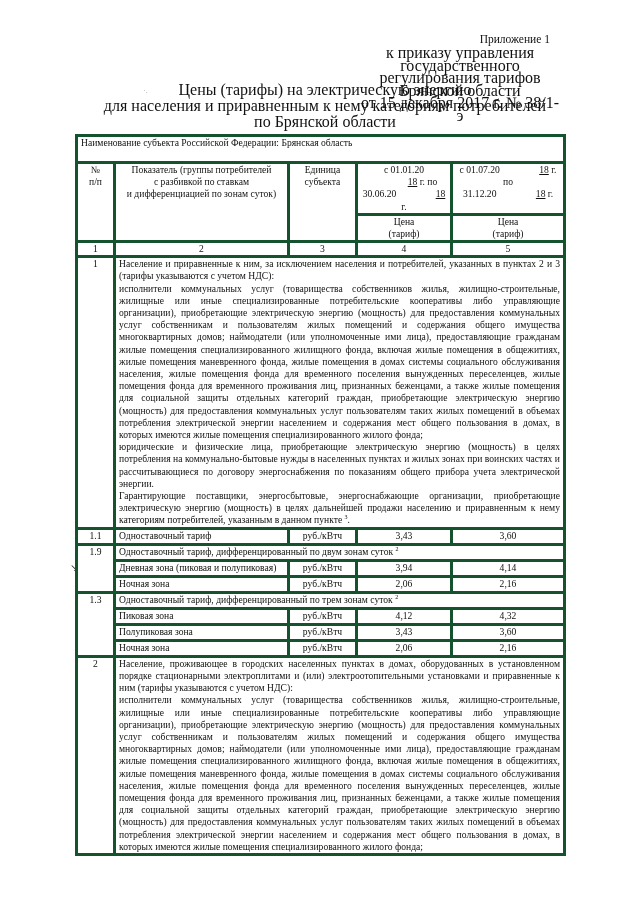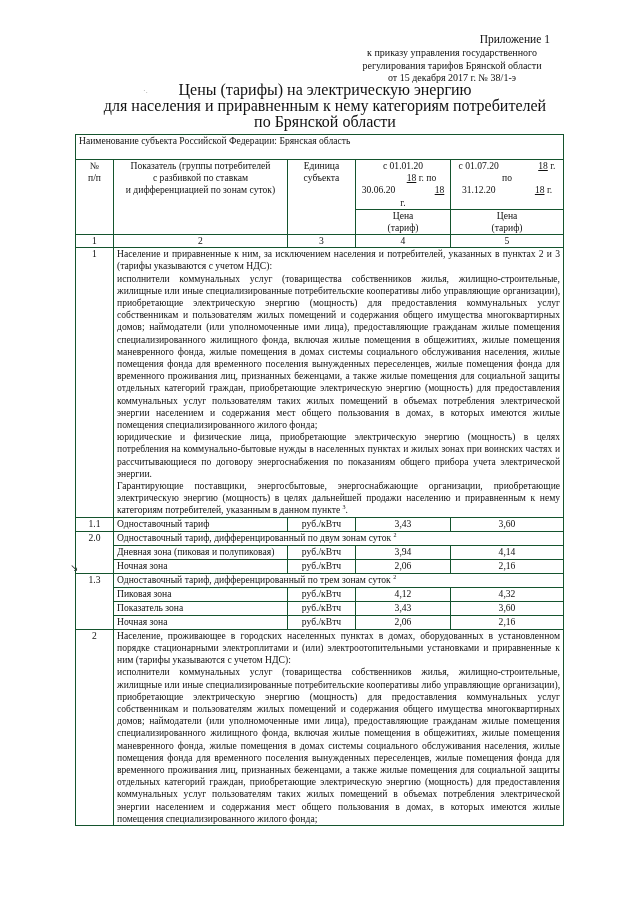--- a/index.html
+++ b/index.html
@@ -1,25 +1,25 @@
 <!DOCTYPE html>
 <html><head>
 <meta charset="utf-8">
 <style>
   html, body { margin:0; padding:0; background:#ffffff; }
   body { width:640px; height:905px; position:relative; overflow:hidden;
          font-family:"Liberation Serif", serif; color:#111; }
   .appendix { position:absolute; right:90px; top:33px; font-size:11.5px; text-align:right;font-family:Liberation Serif, serif; }
-  .order { position:absolute; left:352px; top:47px; width:200px; font-size:10px; line-height:12.5px; text-align:center; }
+  .order { position:absolute; left:360px; top:47px; width:200px; font-size:16px; line-height:12.5px; text-align:center; }
   .title { position:absolute; left:100px; top:82px; width:450px; text-align:center; font-size:16px; line-height:16px; }
   .speck { position:absolute; left:143px; top:86px; color:#999; font-size:8px; }
   .mark { position:absolute; left:70px; top:562px; font-size:10px; color:#333; }
   table.tariffs { position:absolute; left:75px; top:134px; width:488px; border-collapse:collapse;
                   font-size:9.6px; line-height:12.2px; table-layout:fixed; }
-  table.tariffs td { border:1px solid #14532d; padding:0 3px; vertical-align:top; }
+  table.tariffs td { border:3px solid #14532d; padding:0 3px; vertical-align:top; }
   .c { text-align:center; }
   .subject td { height:24px; padding-top:1px; }
   .hdr td { padding-top:1px; }
   .num td { height:12px; line-height:11px; }
   .just { text-align:justify; }
   .u { text-decoration:underline;margin-left:37px; }
   sup { font-size:6px; line-height:0; }
   .row-simple td { height:13px; line-height:12px; }
 </style>
 </head>
@@ -106,21 +106,21 @@
 
   <tr class="row-simple">
     <td class="c">1.1</td>
     <td>Одноставочный тариф</td>
     <td class="c">руб./кВтч</td>
     <td class="c">3,43</td>
     <td class="c">3,60</td>
   </tr>
 
   <tr class="row-simple">
-    <td rowspan="3" class="c">2.0</td>
+    <td rowspan="3" class="c">1.9</td>
     <td colspan="4"><span>Одноставочный тариф, дифференцированный по двум зонам суток</span> <sup>2</sup></td>
   </tr>
   <tr class="row-simple">
     <td>Дневная зона (пиковая и полупиковая)</td>
     <td class="c">руб./кВтч</td>
     <td class="c">3,94</td>
     <td class="c">4,14</td>
   </tr>
   <tr class="row-simple">
     <td>Ночная зона</td>
@@ -133,21 +133,21 @@
     <td rowspan="4" class="c">1.3</td>
     <td colspan="4"><span>Одноставочный тариф, дифференцированный по трем зонам суток</span> <sup>2</sup></td>
   </tr>
   <tr class="row-simple">
     <td>Пиковая зона</td>
     <td class="c">руб./кВтч</td>
     <td class="c">4,12</td>
     <td class="c">4,32</td>
   </tr>
   <tr class="row-simple">
-    <td>Показатель зона</td>
+    <td>Полупиковая зона</td>
     <td class="c">руб./кВтч</td>
     <td class="c">3,43</td>
     <td class="c">3,60</td>
   </tr>
   <tr class="row-simple">
     <td>Ночная зона</td>
     <td class="c">руб./кВтч</td>
     <td class="c">2,06</td>
     <td class="c">2,16</td>
   </tr>

